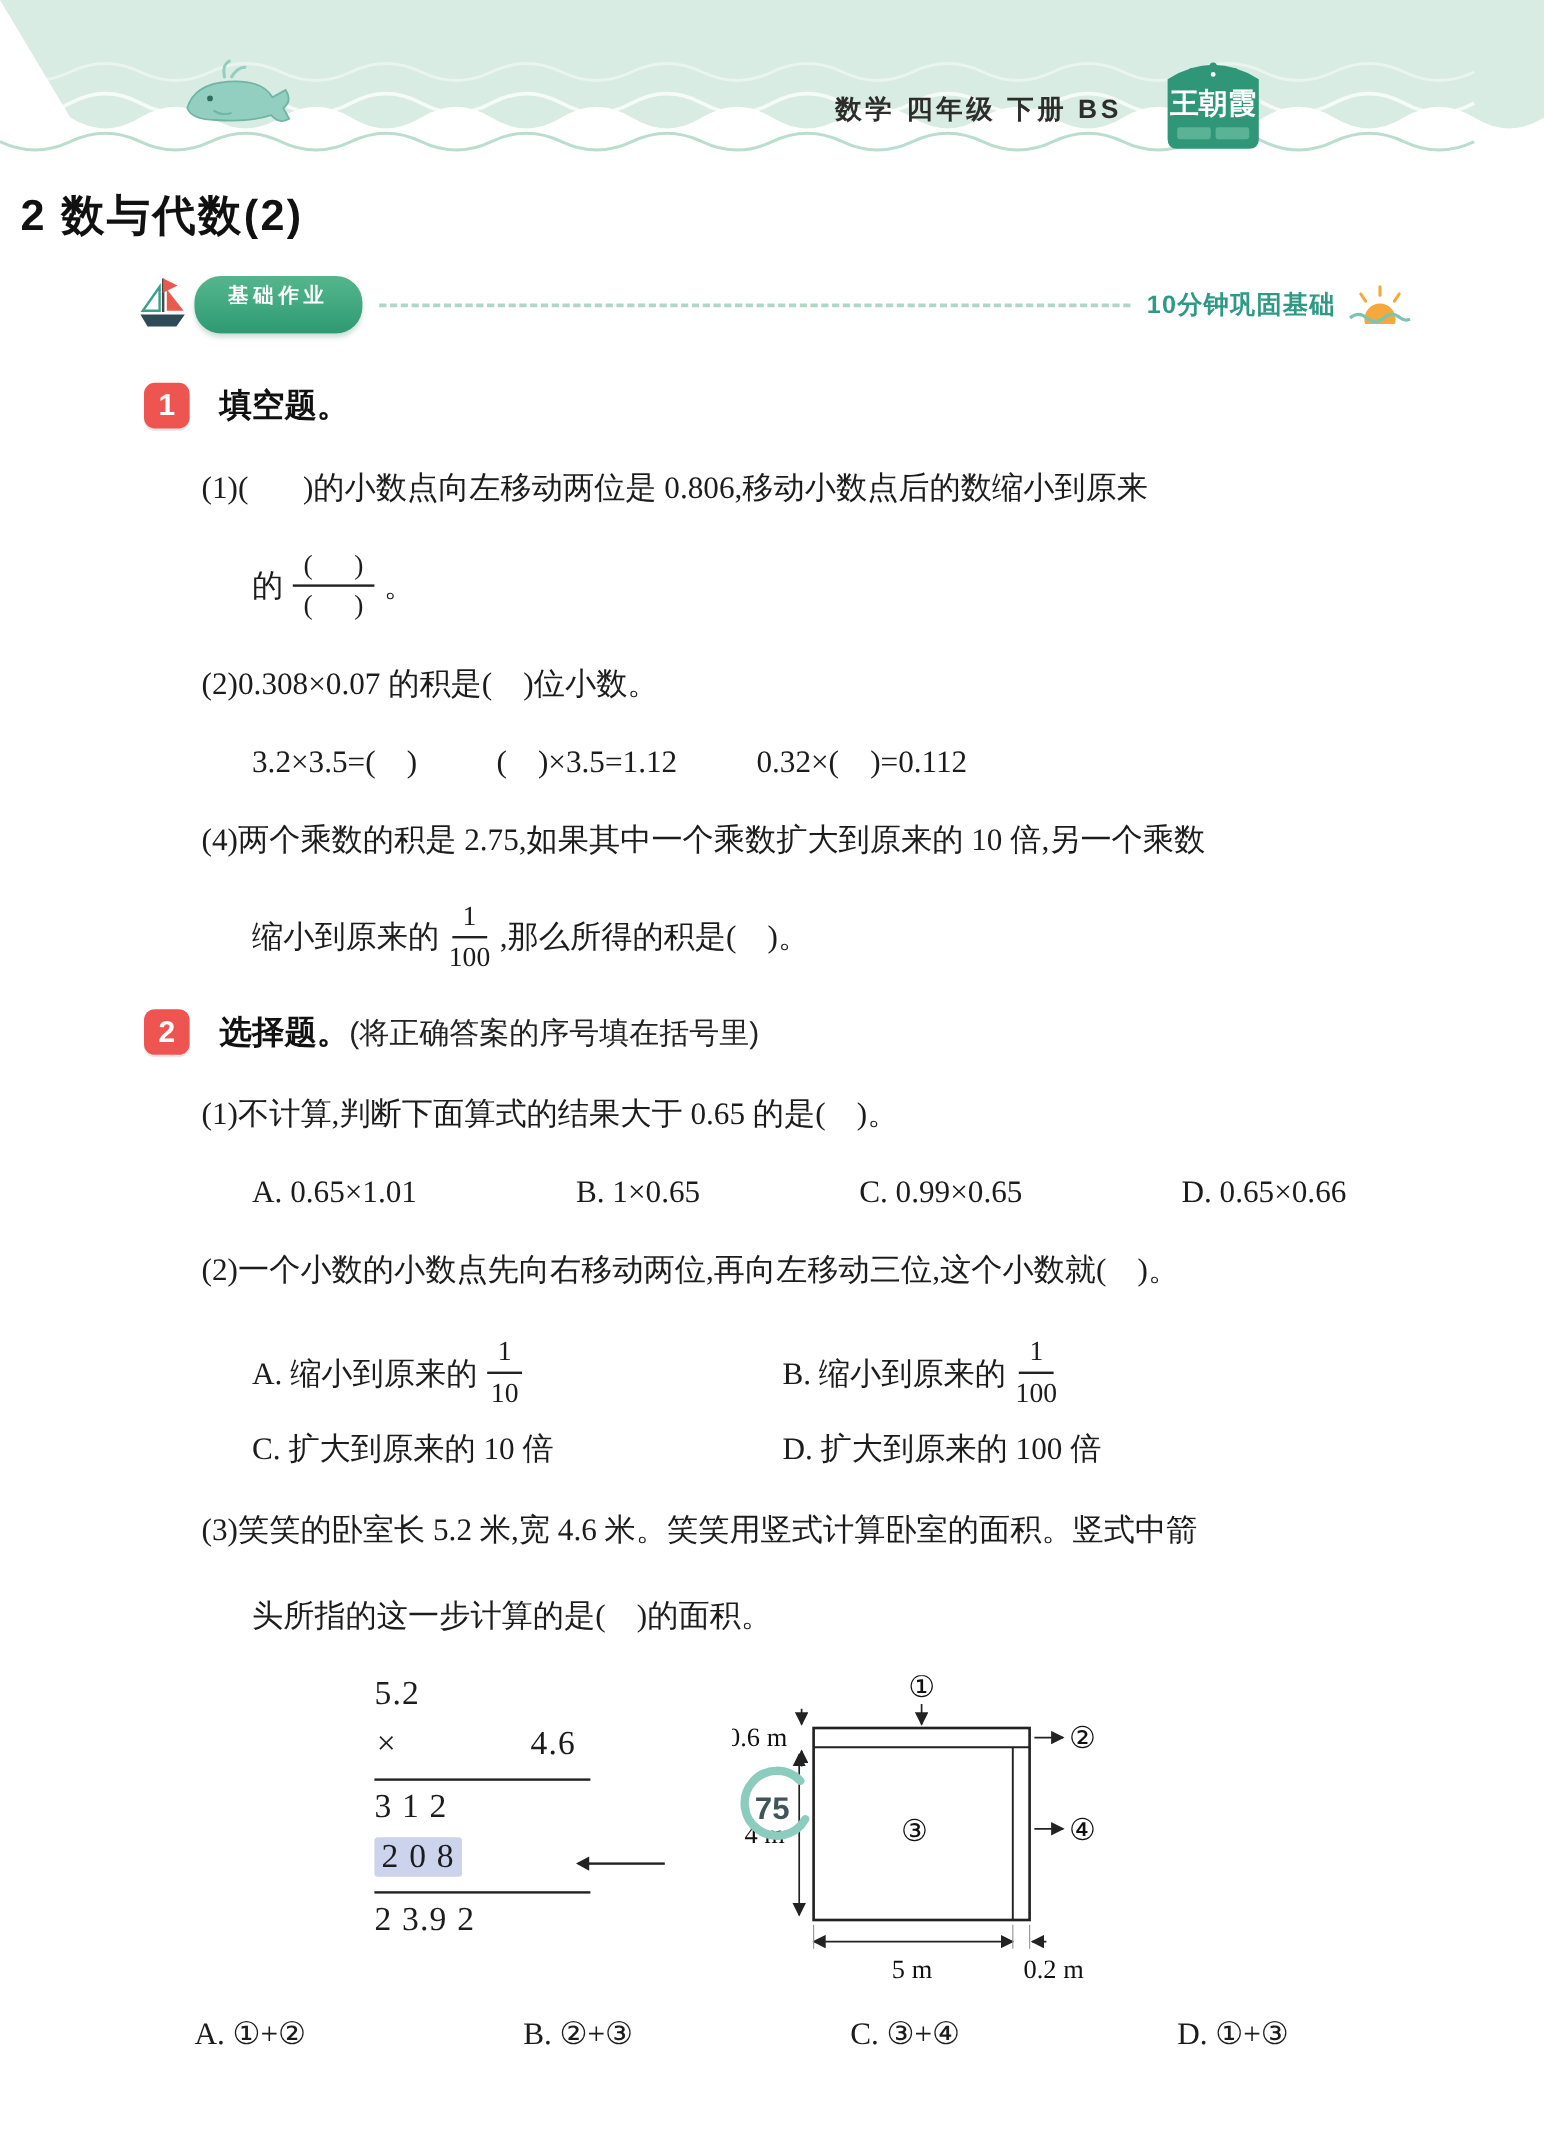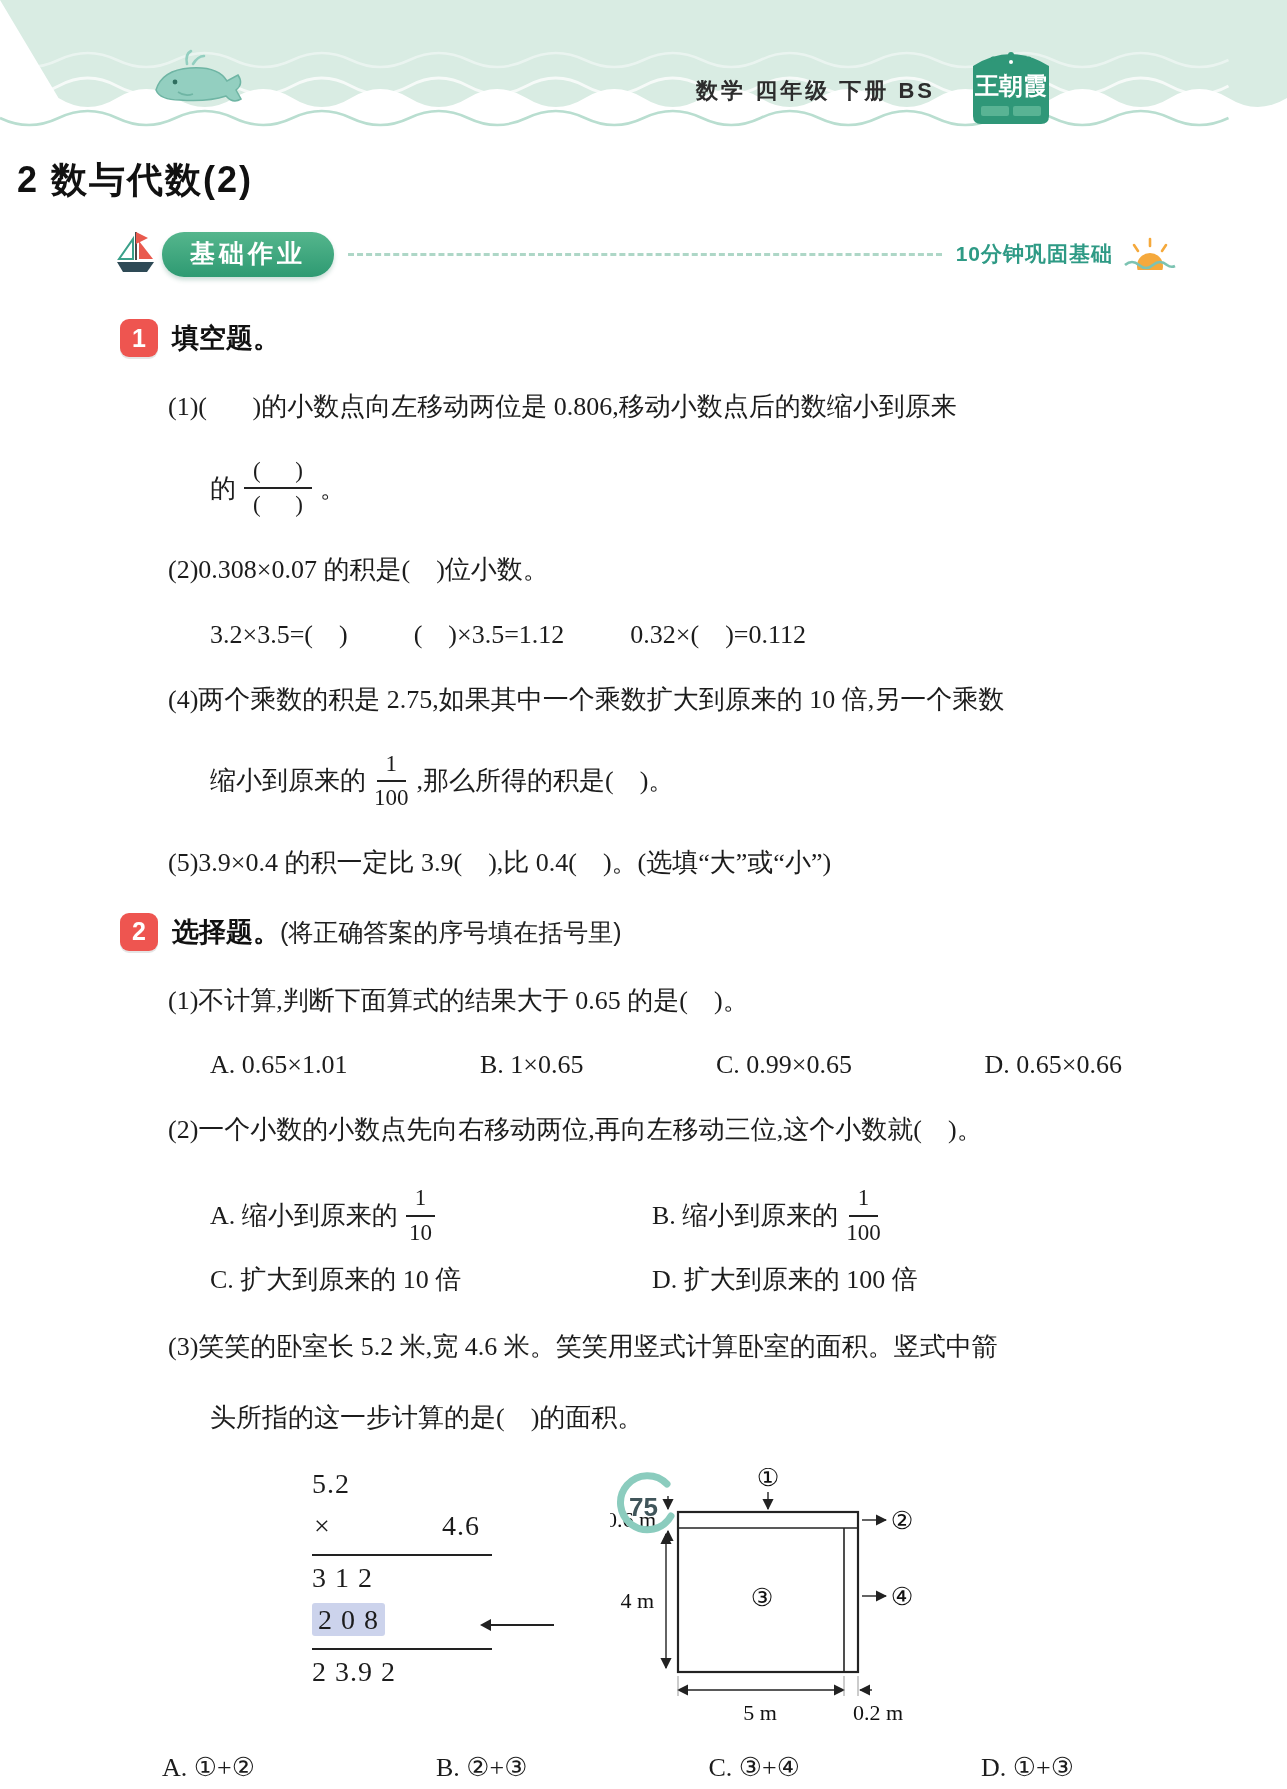--- a/index.html
+++ b/index.html
@@ -32,22 +32,22 @@
   
   .section-bar {
     display:flex; align-items:center;
     margin:24px 110px 0 112px; height:50px;
   }
   .boat { flex:0 0 auto; margin-right:4px; }
   .section-badge {
     flex:0 0 auto;
     background:linear-gradient(#55b68d,#2e9a72);
     color:#fff; font-family:"Liberation Sans","DejaVu Sans",sans-serif;
-    font-size:25px; font-weight:bold; letter-spacing:4px;
-    padding:5px 28px 7px; border-radius:22px;
+    font-size:17px; font-weight:bold; letter-spacing:4px;
+    padding:5px 28px 20px; border-radius:22px;
     box-shadow:0 3px 4px rgba(46,120,95,.25);
   }
   .dash-line { flex:1 1 auto; border-top:3px dashed #aed7c7; margin:0 14px; }
   .timer-note {
     flex:0 0 auto; color:#2e9a85;
     font-family:"Liberation Sans","DejaVu Sans",sans-serif;
     font-size:21px; font-weight:bold; letter-spacing:1px; margin-right:10px;
   }
   .sun { flex:0 0 auto; }
 
@@ -56,21 +56,21 @@
   .q-head { display:flex; align-items:center; gap:14px; margin:18px 0 4px; }
   .num-badge {
     width:38px; height:38px; border-radius:9px; background:#ee5550;
     color:#fff; font-family:"Liberation Sans","DejaVu Sans",sans-serif;
     font-size:25px; font-weight:bold;
     display:flex; align-items:center; justify-content:center;
     box-shadow:0 2px 0 rgba(0,0,0,.10);
   }
   .q-title {
     font-family:"Liberation Sans","DejaVu Sans",sans-serif;
-    font-size:27px; font-weight:bold; color:#111;
+    font-size:27px; font-weight:bold; color:#111;margin-left:11px;
   }
   .q-note { font-size:25px; font-weight:normal; color:#222; }
 
   .q-body { padding-left:48px; }
   .item { line-height:1.68; margin:28px 0; }
   .cont { padding-left:42px; }
   .flexline { display:flex; align-items:center; }
 
   .eq-row { display:flex; gap:66px; padding-left:42px; margin:14px 0; }
   .opt-row4 { display:flex; justify-content:space-between; margin:16px 0 16px 42px; width:912px; }
@@ -205,21 +205,20 @@
       </div>
       <p class="item">(4)两个乘数的积是 2.75,如果其中一个乘数扩大到原来的 10 倍,另一个乘数</p>
       <p class="item cont flexline">
         <span>缩小到原来的</span>
         <span class="frac">
           <span class="fr-num">1</span>
           <span class="fr-den">100</span>
         </span>
         <span>,那么所得的积是(&nbsp;&nbsp;&nbsp;&nbsp;)。</span>
       </p>
-      <p class="item">(5)3.9×0.4 的积一定比 3.9(&nbsp;&nbsp;&nbsp;&nbsp;),比 0.4(&nbsp;&nbsp;&nbsp;&nbsp;)。(选填“大”或“小”)</p>
     </div>
 
     <div class="q-head">
       <span class="num-badge">2</span>
       <span class="q-title">
         <span>选择题。</span><span class="q-note">(将正确答案的序号填在括号里)</span>
       </span>
     </div>
     <div class="q-body">
       <p class="item">(1)不计算,判断下面算式的结果大于 0.65 的是(&nbsp;&nbsp;&nbsp;&nbsp;)。</p>

